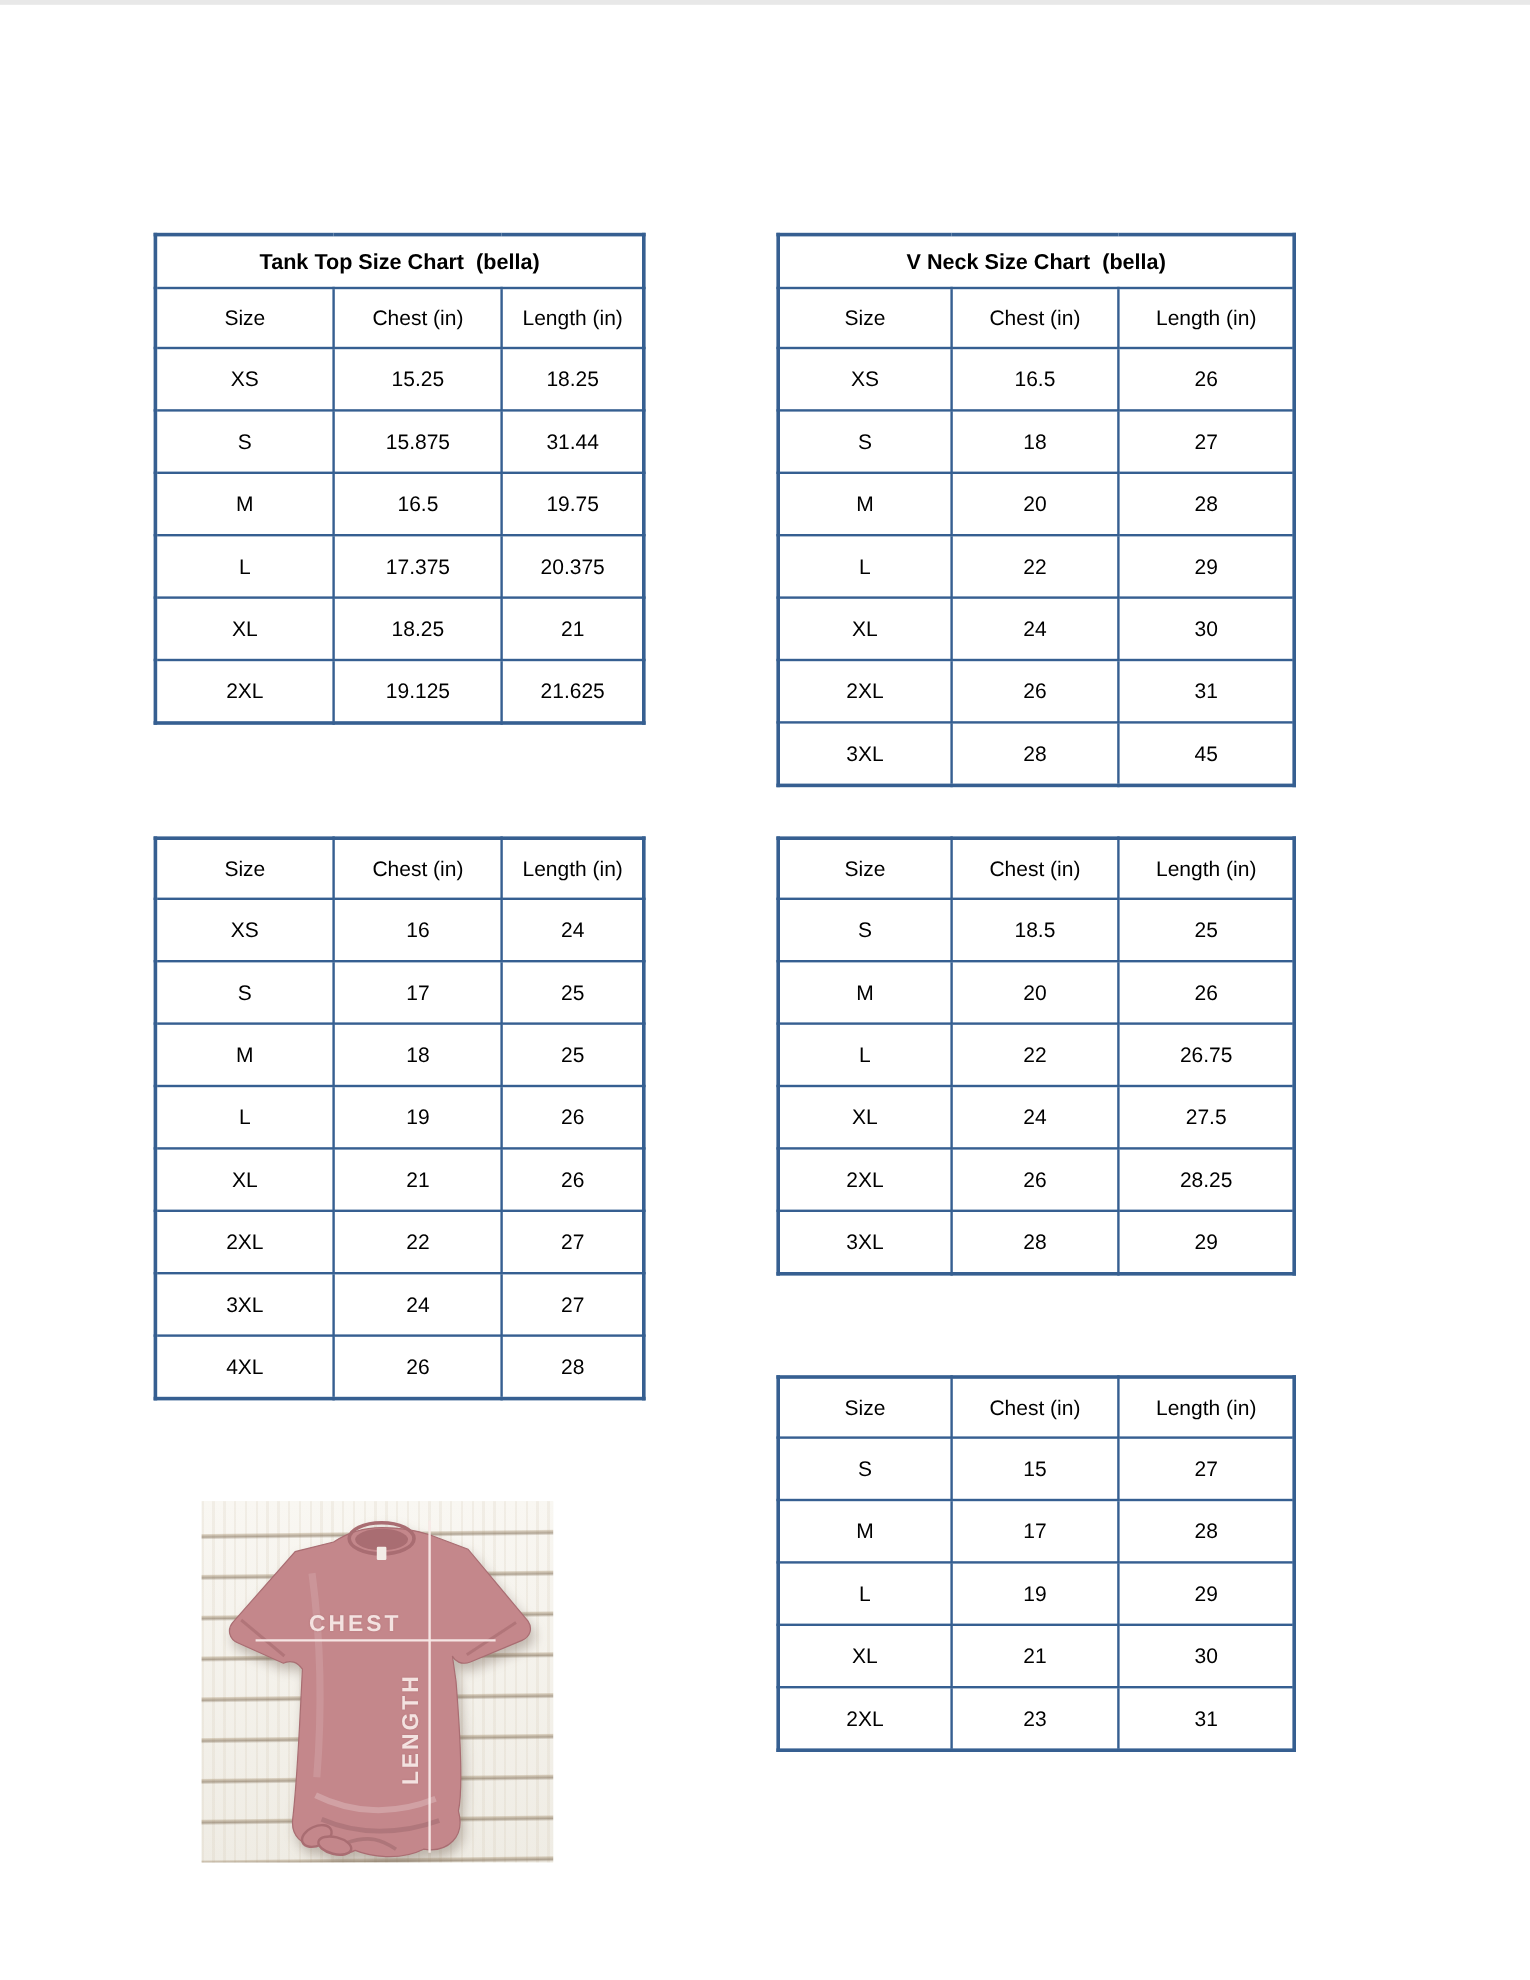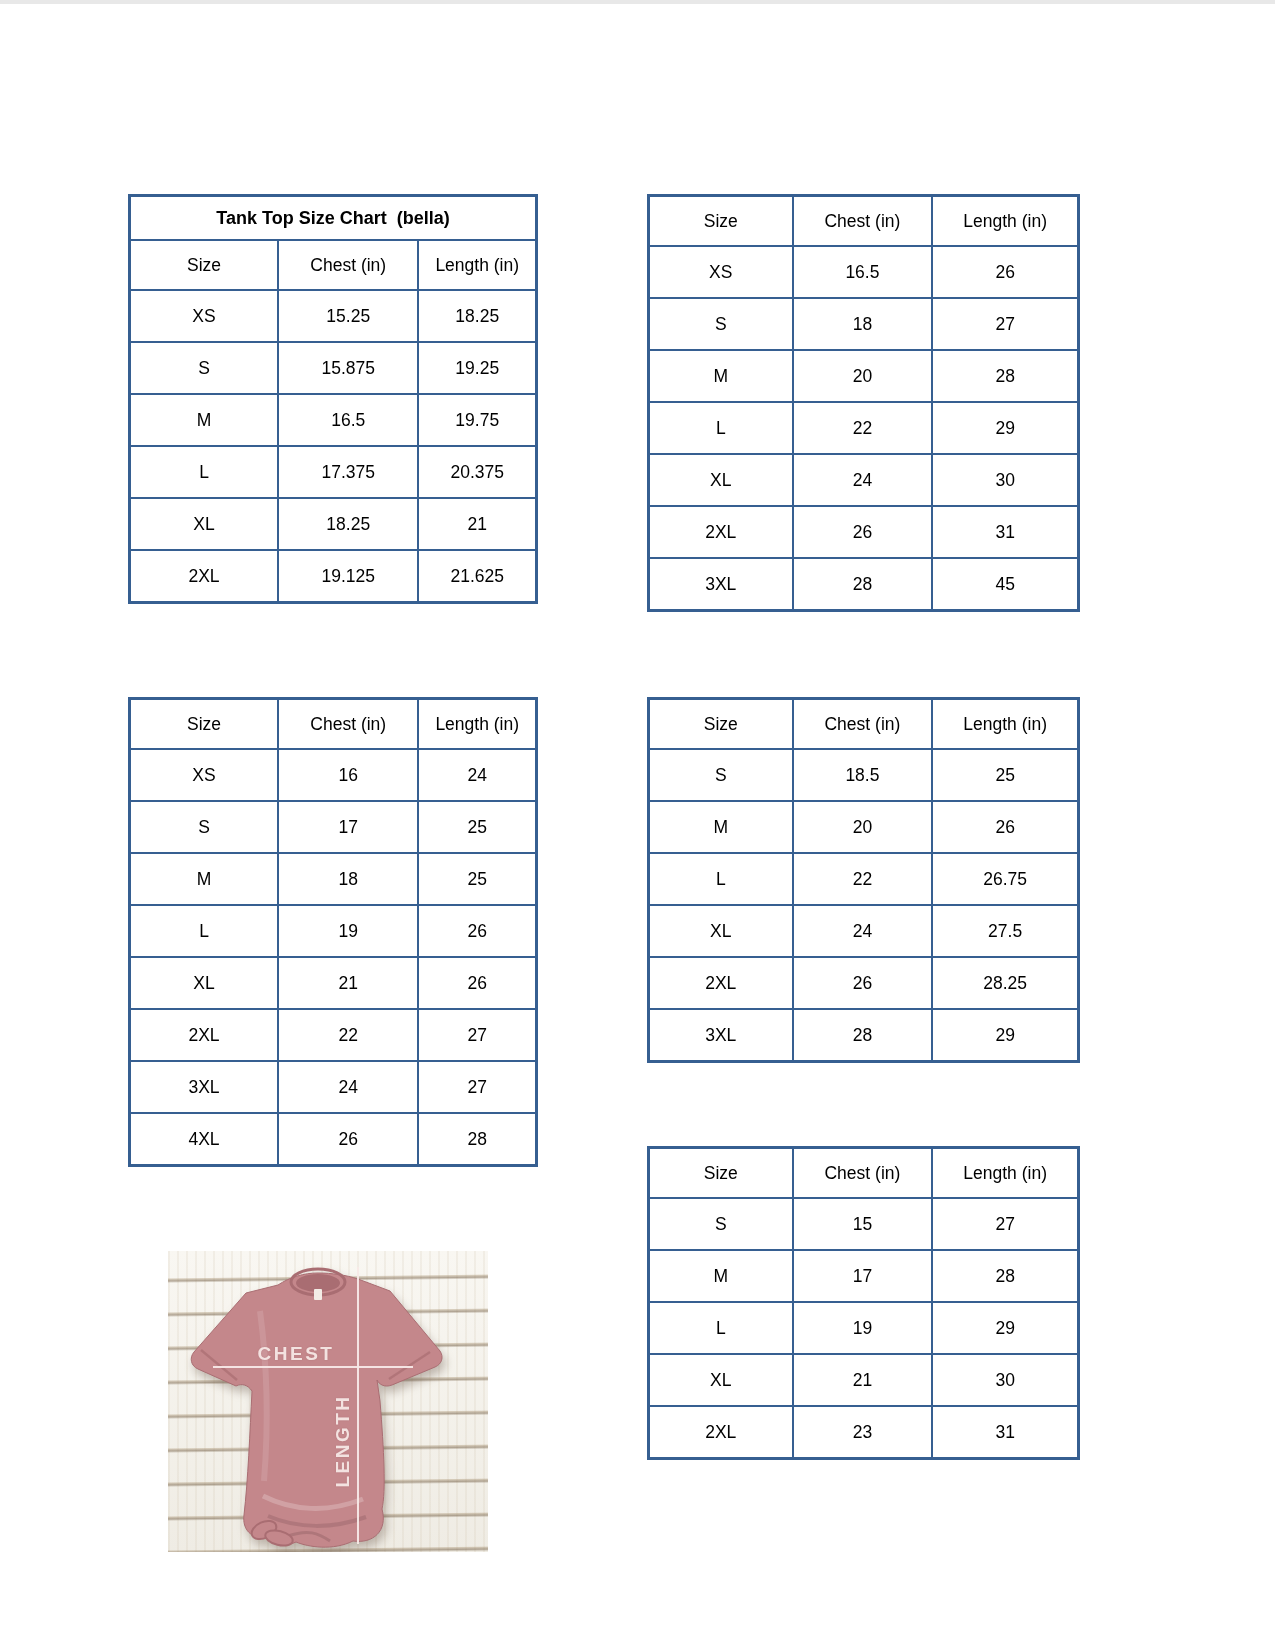--- a/index.html
+++ b/index.html
@@ -49,21 +49,21 @@
   #tbl-tank   {left:128px; top:190px;  width:410px;}
   #tbl-vneck  {left:647px; top:190px;  width:433px;}
   #tbl-rocker {left:128px; top:693px;  width:410px;}
   #tbl-relaxed{left:647px; top:693px;  width:433px;}
   #tbl-delta  {left:647px; top:1142px; width:433px;}
 
   
   .photo{
     position:absolute;
     left:168px; top:1247px;
-    width:320px; height:301px;
+    width:293px; height:301px;
     background-color:#f6f4ef;
     background-image:
       repeating-linear-gradient(179.3deg,
         rgba(255,255,255,0) 0px, rgba(255,255,255,0) 27px,
         rgba(175,155,125,0.45) 28px, rgba(120,100,75,0.55) 30px,
         rgba(255,255,255,0) 32px, rgba(255,255,255,0) 34px),
       repeating-linear-gradient(90deg,
         rgba(205,192,170,0.18) 0px, rgba(205,192,170,0.18) 2px,
         rgba(255,255,255,0) 2px, rgba(255,255,255,0) 9px),
       linear-gradient(180deg,#f9f7f2,#efece4);
@@ -107,21 +107,21 @@
     </thead>
     <tbody>
         <tr>
           <td>XS</td>
           <td>15.25</td>
           <td>18.25</td>
         </tr>
         <tr>
           <td>S</td>
           <td>15.875</td>
-          <td>19.25</td>
+          <td>31.44</td>
         </tr>
         <tr>
           <td>M</td>
           <td>16.5</td>
           <td>19.75</td>
         </tr>
         <tr>
           <td>L</td>
           <td>17.375</td>
           <td>20.375</td>
@@ -139,20 +139,23 @@
       </tbody>
   </table>
 
   <table id="tbl-vneck" class="size-table right-col">
     <colgroup>
         <col class="c1">
         <col class="c2">
         <col class="c3">
       </colgroup>
     <thead>
+      <tr>
+        <th colspan="3" class="title-cell">V Neck Size Chart  (bella)</th>
+      </tr>
       <tr class="header-row">
           <th>Size</th>
           <th>Chest (in)</th>
           <th>Length (in)</th>
         </tr>
     </thead>
     <tbody>
         <tr>
           <td>XS</td>
           <td>16.5</td>

